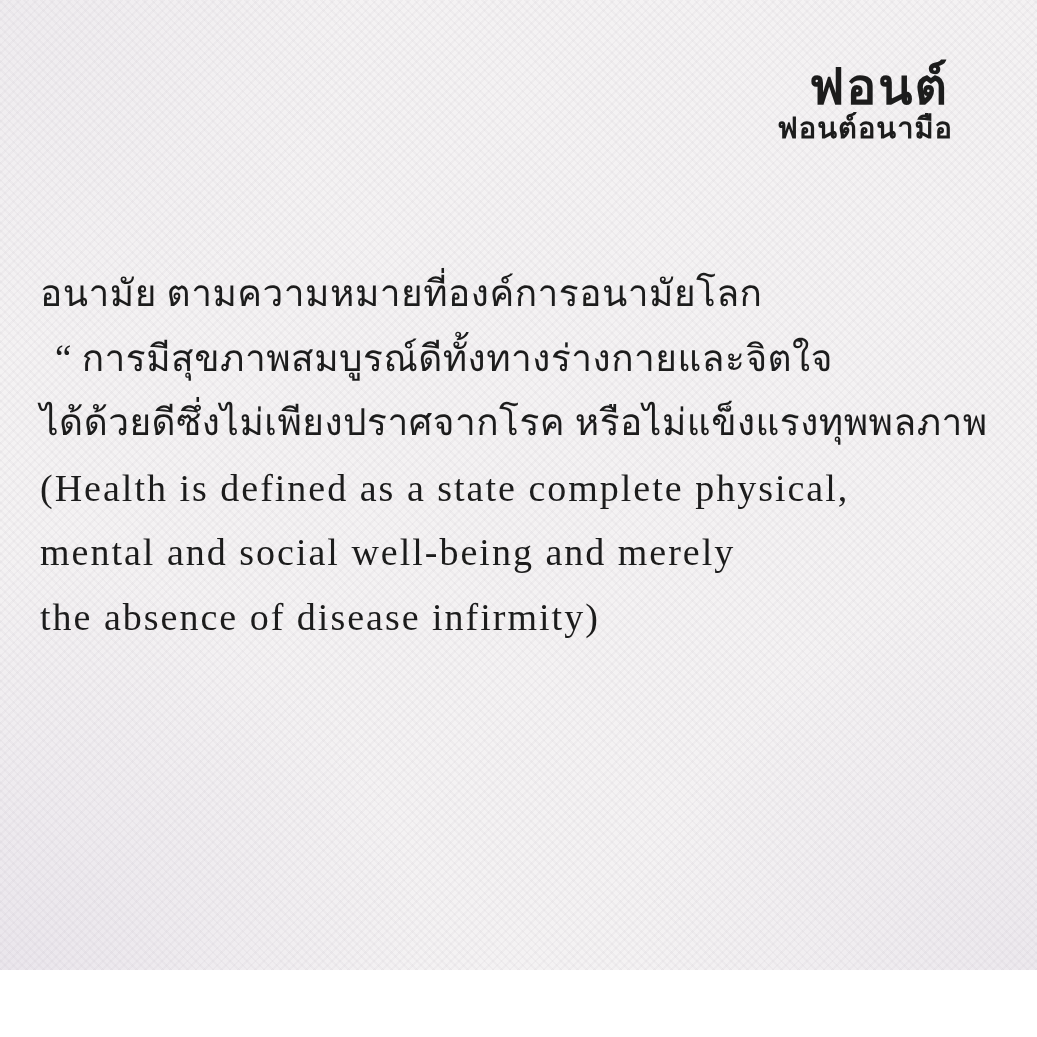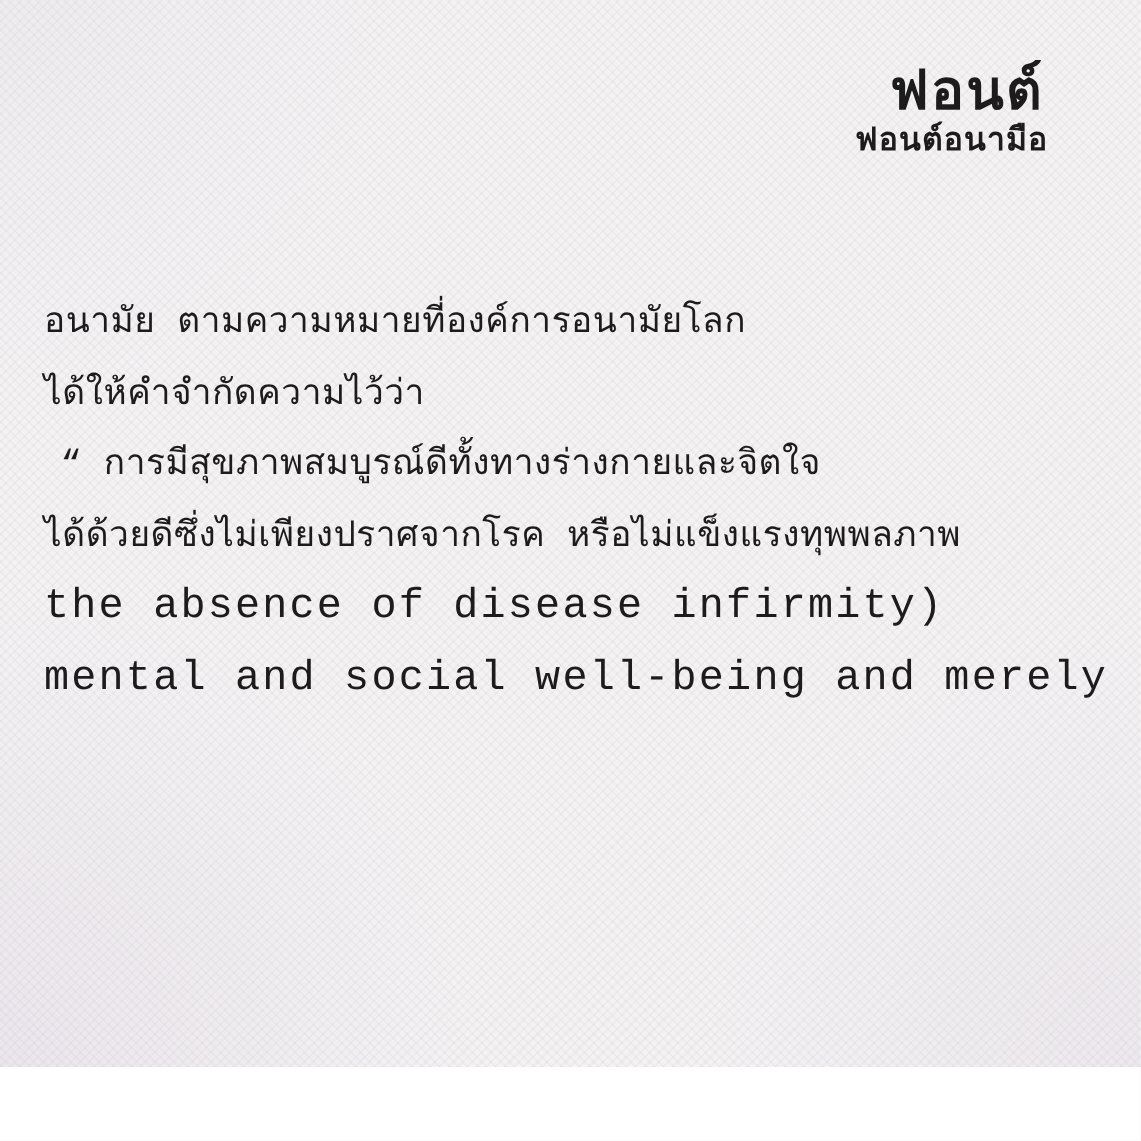--- a/index.html
+++ b/index.html
@@ -4,21 +4,21 @@
 <style>
   html, body {
     margin: 0;
     padding: 0;
   }
   .page {
     position: relative;
     width: 1037px;
     height: 970px;
     overflow: hidden;
-    font-family: Liberation Mono, monospace;
+    font-family: Liberation Serif, serif;
     background-color: #f4f2f3;
     background-image:
       radial-gradient(circle at 0% 100%, rgba(190,175,205,0.18), rgba(190,175,205,0) 30%),
       radial-gradient(circle at 100% 100%, rgba(190,175,205,0.14), rgba(190,175,205,0) 28%),
       radial-gradient(circle at 0% 0%, rgba(200,190,210,0.12), rgba(200,190,210,0) 25%),
       repeating-linear-gradient(45deg, rgba(150,140,155,0.06) 0px, rgba(150,140,155,0.06) 2px, rgba(255,255,255,0) 2px, rgba(255,255,255,0) 6px),
       repeating-linear-gradient(-45deg, rgba(150,140,155,0.06) 0px, rgba(150,140,155,0.06) 2px, rgba(255,255,255,0) 2px, rgba(255,255,255,0) 6px);
     color: #1c1c1c;
   }
 
@@ -52,21 +52,21 @@
 
   
   .body-text {
     position: absolute;
     left: 40px;
     top: 262px;
     width: 960px;
   }
   .line {
     height: 64.5px;
-    font-size: 32px;
+    font-size: 37px;
     line-height: 64.5px;
     white-space: nowrap;
     letter-spacing: 0.5px;
   }
   .line.indent {
     padding-left: 15px;
   }
   .line.english {
     letter-spacing: 2px;
     font-size: 38px;
@@ -77,20 +77,20 @@
 
 <div class="page">
 
   <div class="specimen">
     <div class="overline">ฟอนต์</div>
     <div class="subtitle">ฟอนต์อนามือ</div>
   </div>
 
   <div class="body-text">
     <div class="line">อนามัย ตามความหมายที่องค์การอนามัยโลก</div>
-    <div class="line">ได้ให้คำจำกัดความไว้ว่า</div>
     <div class="line indent">“ การมีสุขภาพสมบูรณ์ดีทั้งทางร่างกายและจิตใจ</div>
     <div class="line">ได้ด้วยดีซึ่งไม่เพียงปราศจากโรค หรือไม่แข็งแรงทุพพลภาพ</div>
+    <div class="line english">(Health is defined as a state complete physical,</div>
+    <div class="line english">mental and social well-being and merely</div>
     <div class="line english">the absence of disease infirmity)</div>
-    <div class="line english">mental and social well-being and merely</div>
   </div>
 
 </div>
 
 </body></html>

